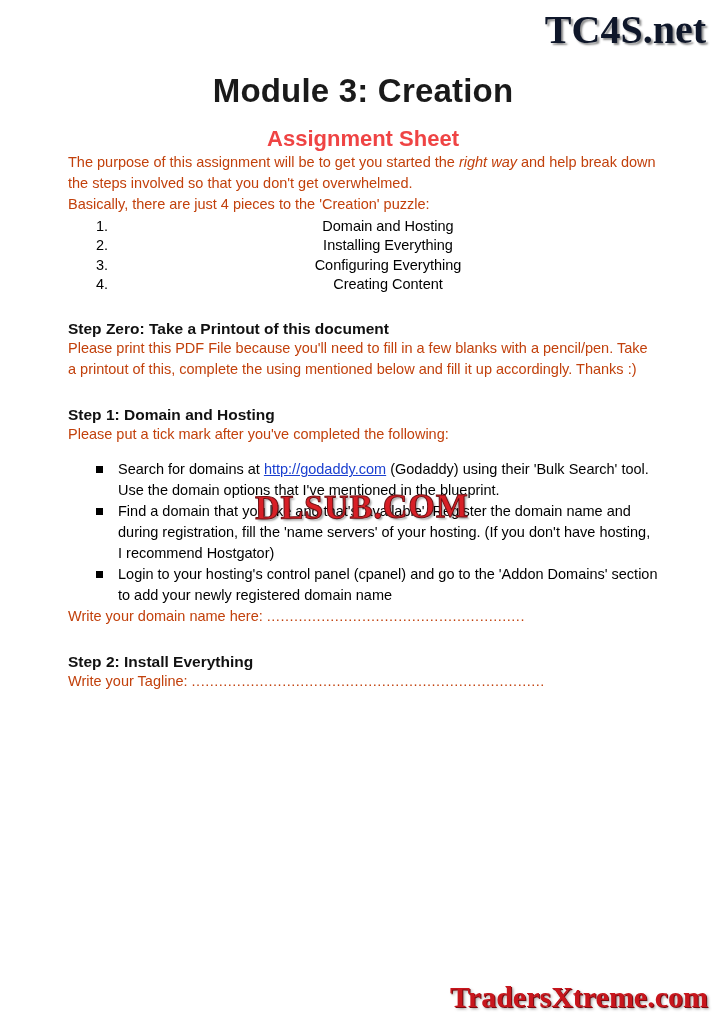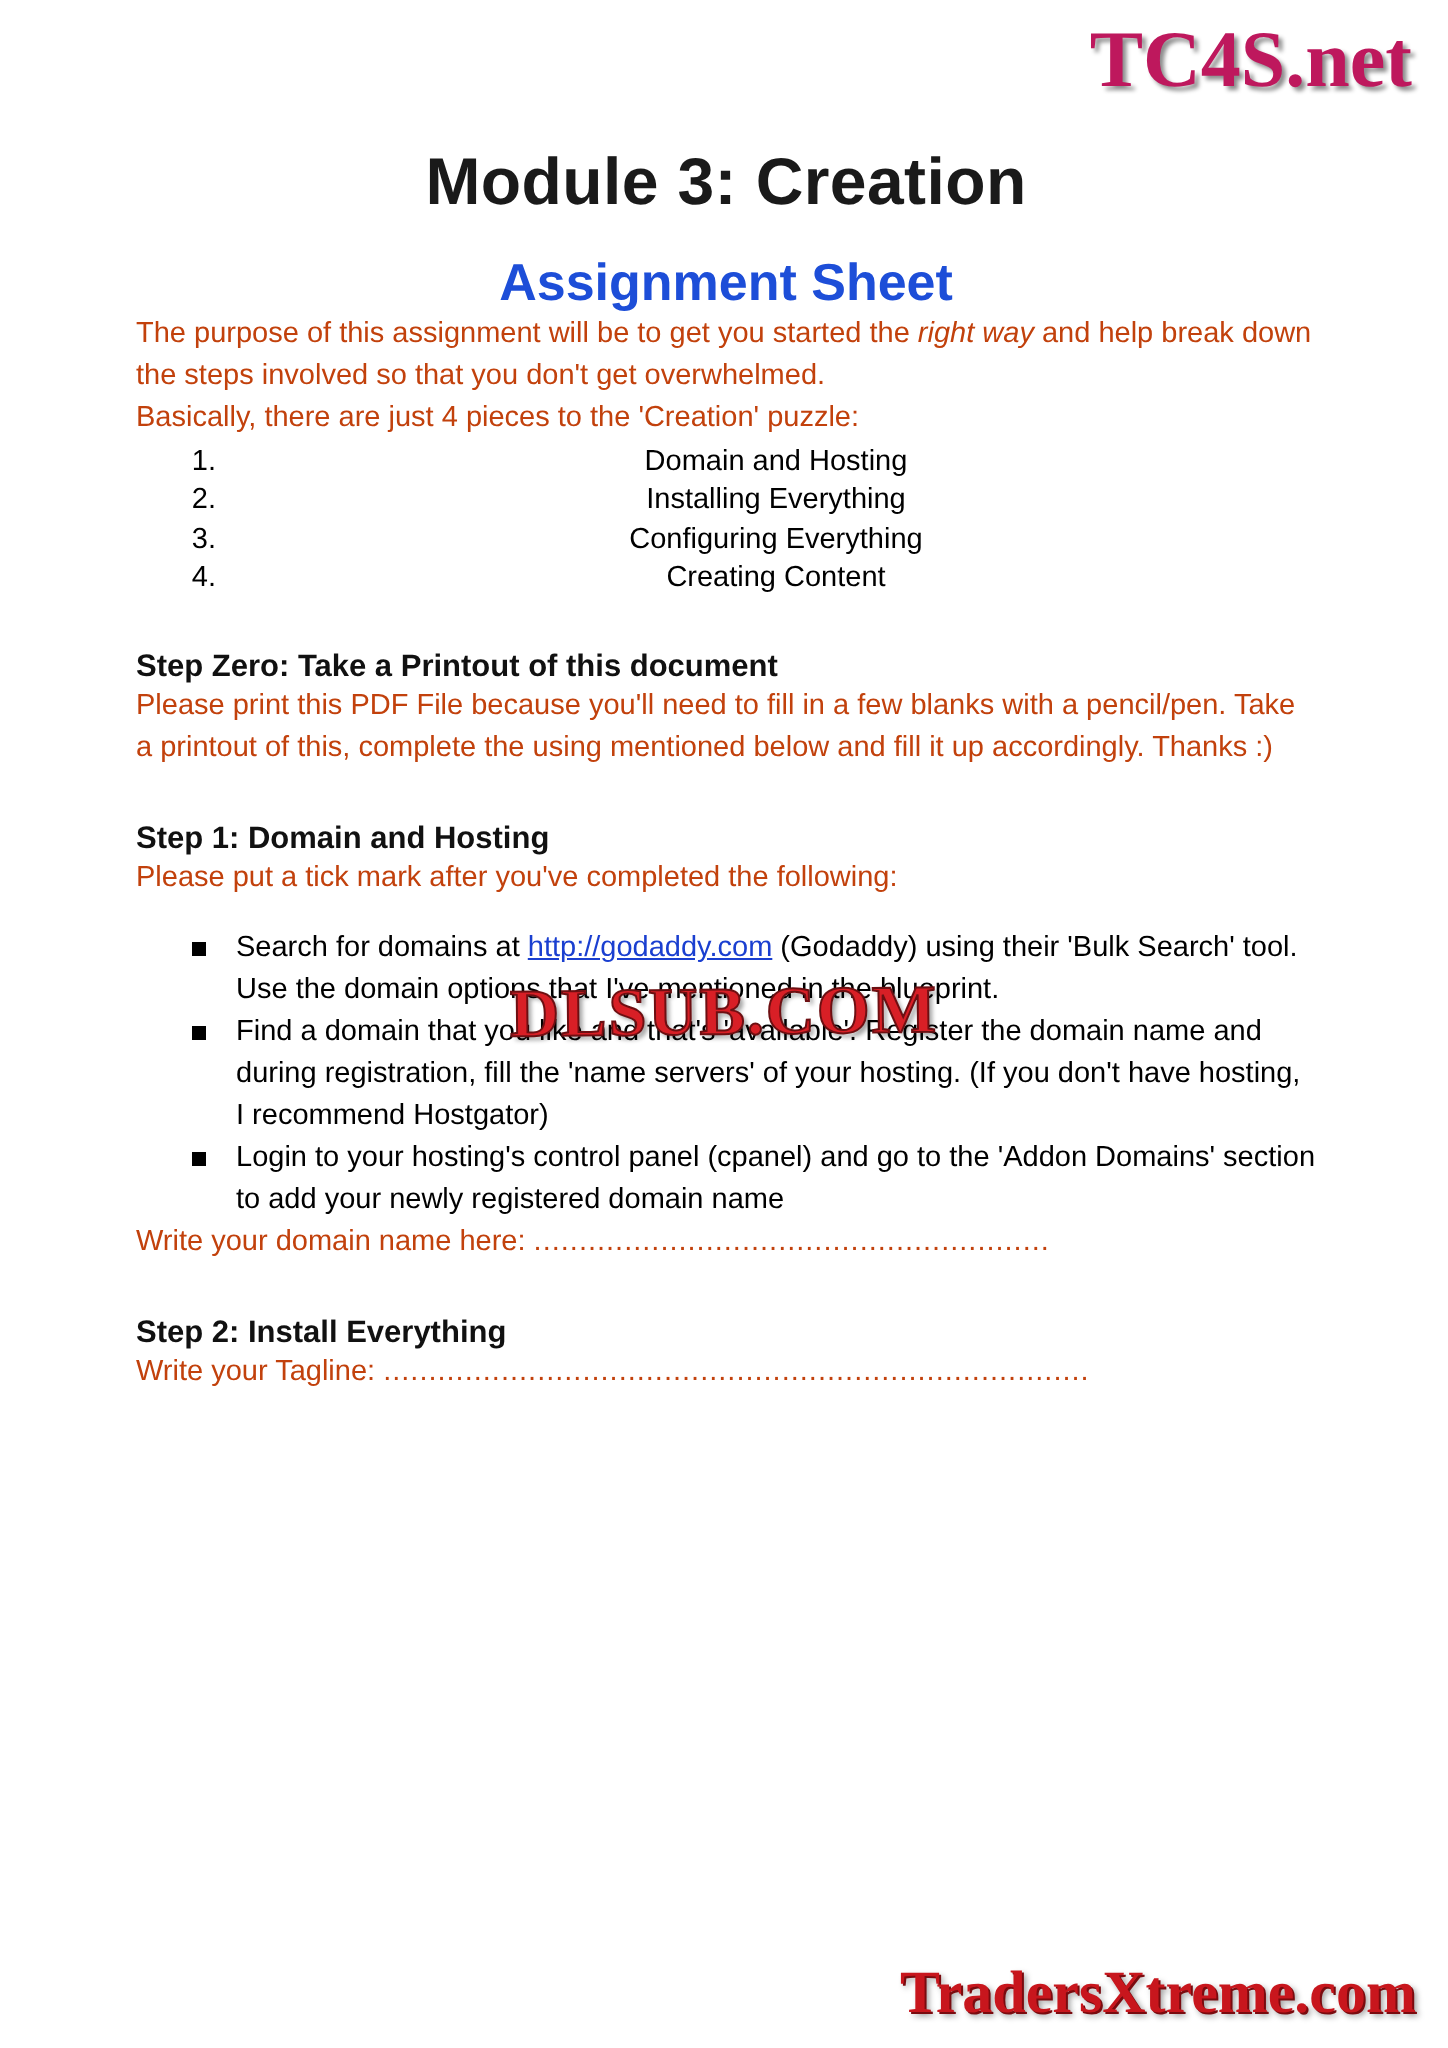--- a/index.html
+++ b/index.html
@@ -22,21 +22,21 @@
 
   
   .tc4s {
     position: absolute;
     top: 6px;
     right: 18px;
     font-family: "Liberation Serif", serif;
     font-weight: bold;
     font-size: 40px;
     letter-spacing: 0px;
-    color: #be185d;
+    color: #0f172a;
     text-shadow: 2px 2px 2px rgba(0,0,0,0.45);
     white-space: nowrap;
   }
 
   
   .tx {
     position: absolute;
     bottom: 10px;
     right: 16px;
     font-family: "Liberation Serif", serif;
@@ -74,24 +74,24 @@
   h1.title {
     text-align: center;
     font-size: 33px;
     font-weight: bold;
     margin: 72px 0 16px 0;
     color: #1a1a1a;
     letter-spacing: 0.2px;
   }
   h2.subtitle {
     text-align: center;
-    font-size: 26px;
+    font-size: 22px;
     font-weight: bold;
     margin: 10px 0 0 0;
-    color: #1d4ed8;
+    color: #ef4444;
   }
 
   p.para {
     font-size: 14.5px;
     line-height: 1.45;
     margin: 0;
     color: #c2410c;
   }
   .mt-intro { margin-top: 62px; }
   .mt-basic { margin-top: 20px; }

